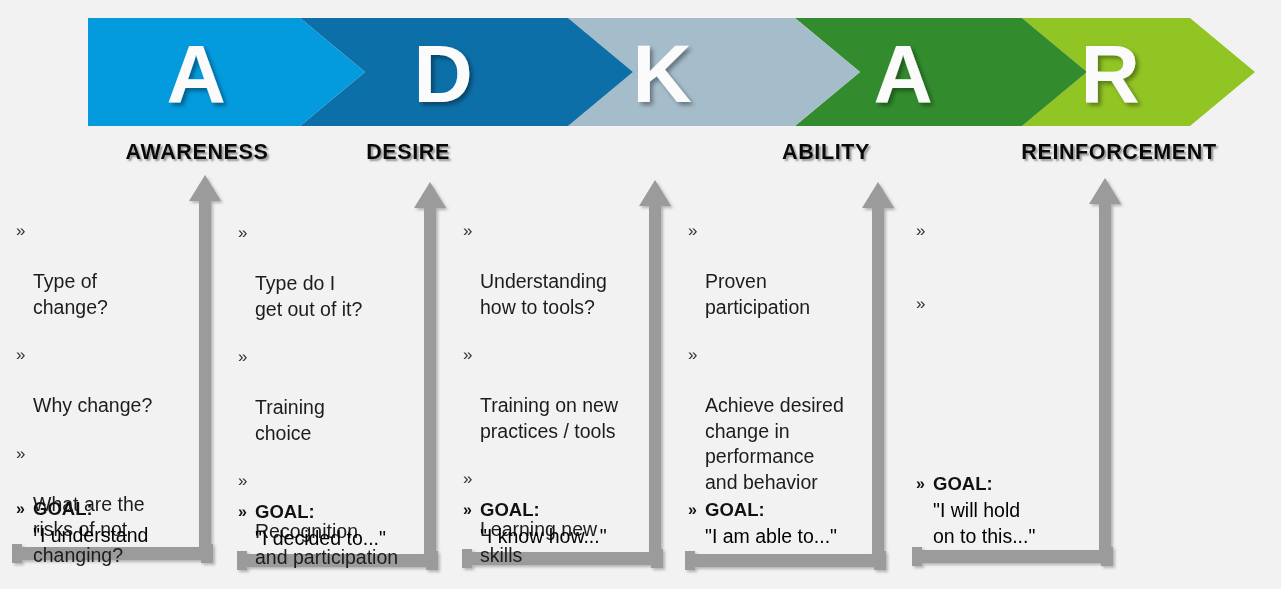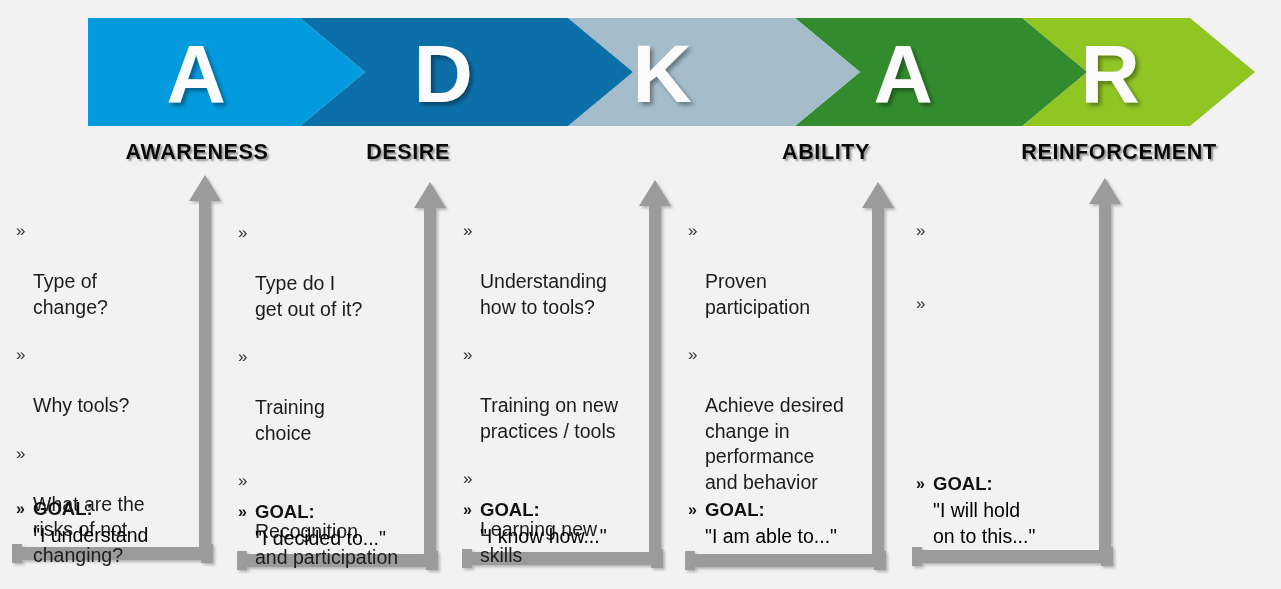--- a/index.html
+++ b/index.html
@@ -164,21 +164,21 @@
   </svg>
 
   <div class="col" style="left:16px; top:218px; width:180px;">
     <div class="bullet-item">
       <span class="guillemet">»</span>
       <span>Type of
 change?</span>
     </div>
     <div class="bullet-item">
       <span class="guillemet">»</span>
-      <span>Why tools?</span>
+      <span>Why change?</span>
     </div>
     <div class="bullet-item">
       <span class="guillemet">»</span>
       <span>What are the
 risks of not
 changing?</span>
     </div>
   </div>
   <div class="goal-block" style="left:16px; top:496px; width:185px;">
     <div class="goal-head">

